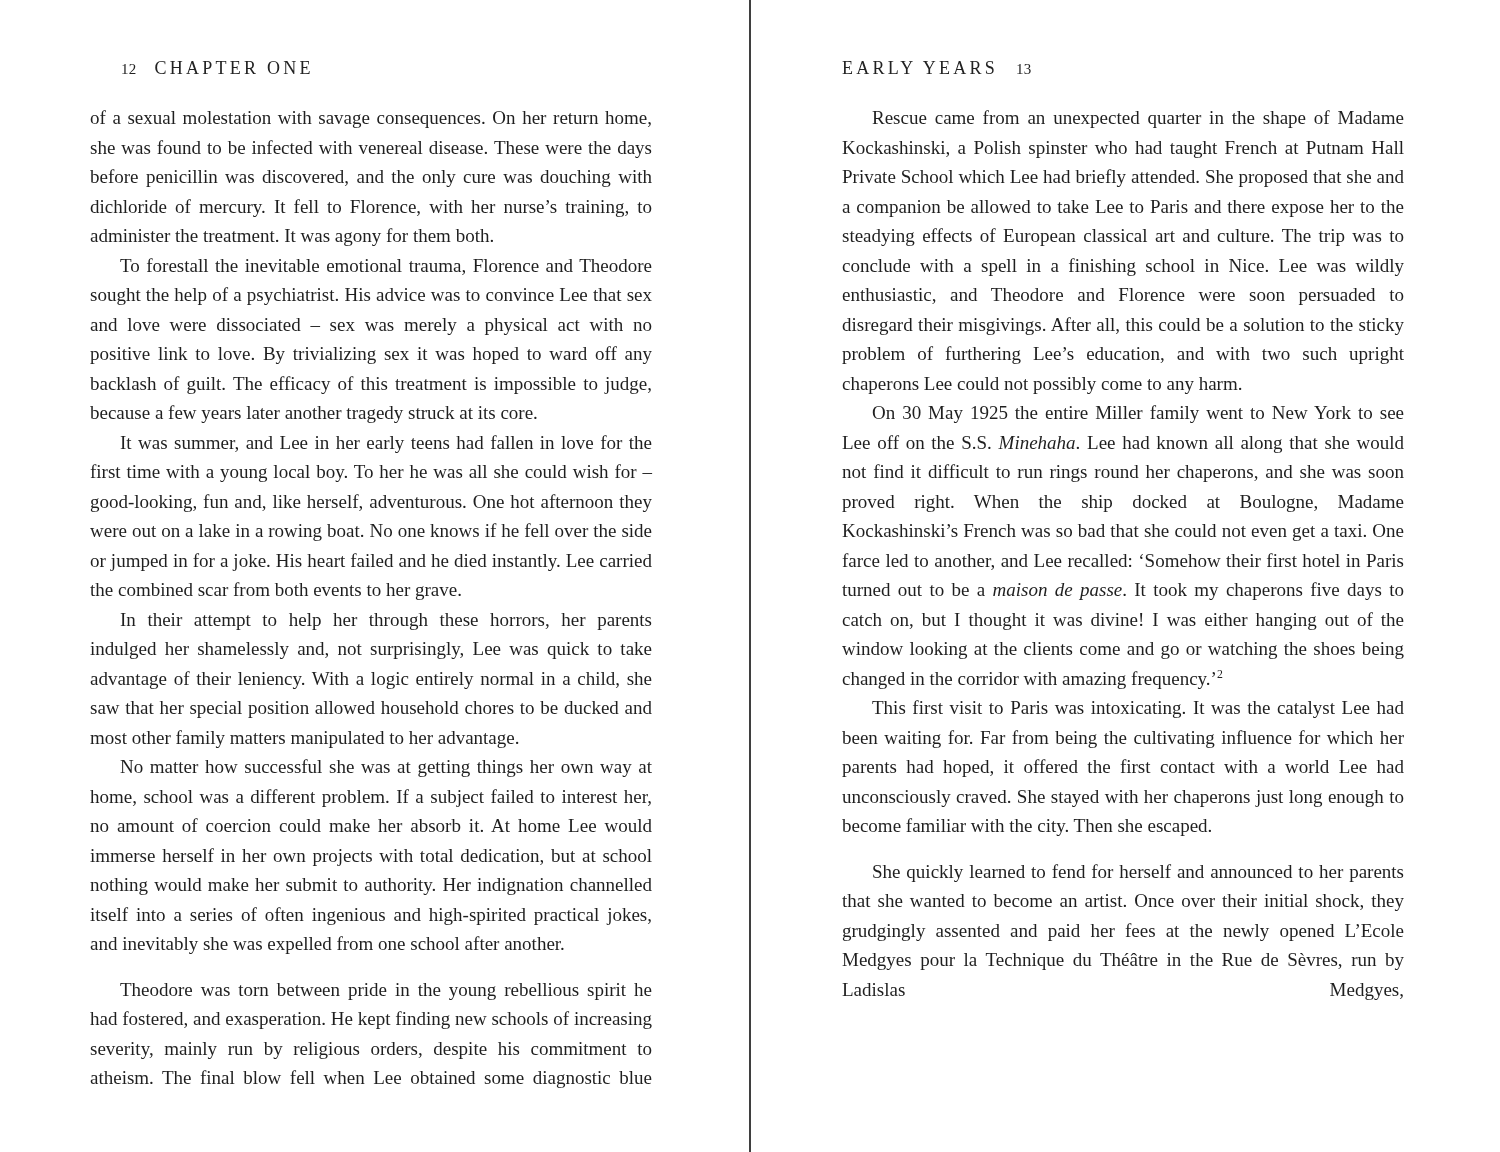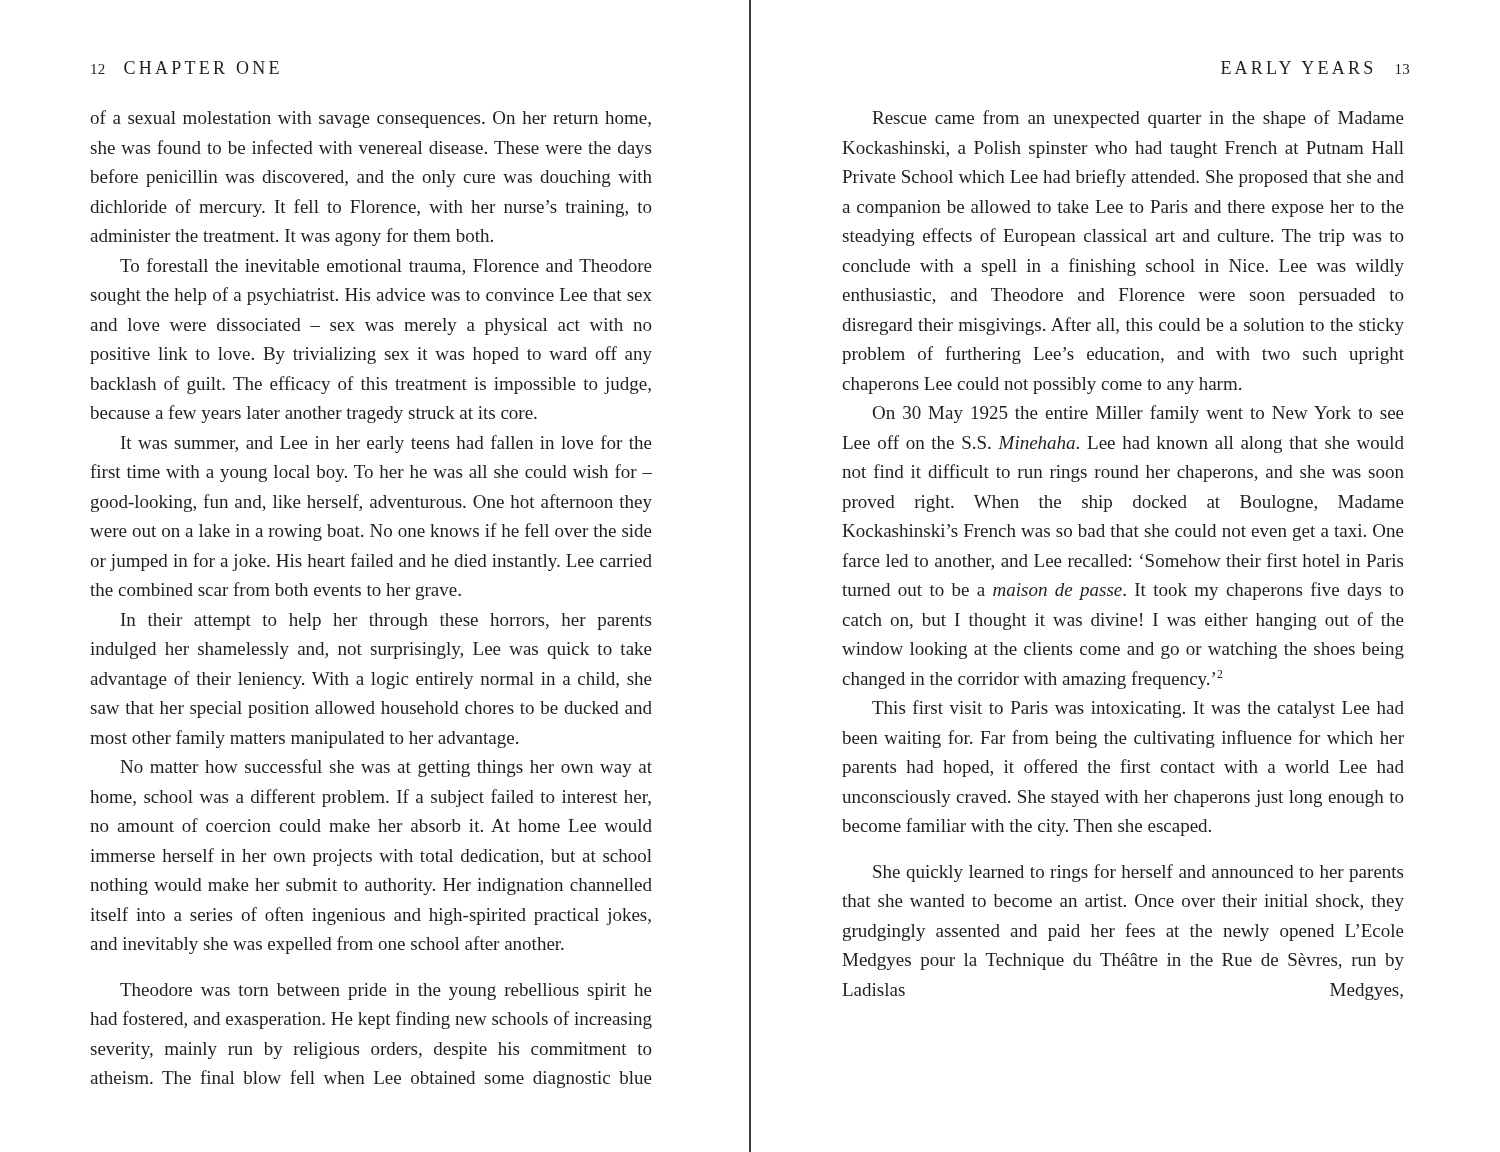--- a/index.html
+++ b/index.html
@@ -40,22 +40,22 @@
     font-size: 15px;
     letter-spacing: 0.02em;
     color: #222222;
     white-space: nowrap;
   }
   .running-head .head-title {
     letter-spacing: 0.18em;
     font-size: 18px;
   }
   .running-head.rh-left  { text-align: left; }
-  .running-head.rh-right { text-align: right; }
-  .rh-left  .page-num   { margin-right: 18px; }
+  .running-head.rh-right { text-align: left; }
+  .rh-left  .page-num   { margin-right: 18px; margin-left: 31px; }
   .rh-right .page-num   { margin-left: 18px; }
   .body-text {
     position: absolute;
     top: 103px;
     left: 0;
     right: 6px;
     font-size: 19px;
     line-height: 29.5px;
     text-align: justify;
   }
@@ -94,17 +94,17 @@
   <div class="gutter-line"></div>
 
   <div class="page page-right">
     <div class="running-head rh-right">
       <span class="head-title">EARLY YEARS</span><span class="page-num">13</span>
     </div>
     <div class="body-text" id="right-body">
         <p class="para indent"><span>Rescue came from an unexpected quarter in the shape of Madame Kockashinski, a Polish spinster who had taught French at Putnam Hall Private School which Lee had briefly attended. She proposed that she and a companion be allowed to take Lee to Paris and there expose her to the steadying effects of European classical art and culture. The trip was to conclude with a spell in a finishing school in Nice. Lee was wildly enthusiastic, and Theodore and Florence were soon persuaded to disregard their misgivings. After all, this could be a solution to the sticky problem of furthering Lee’s education, and with two such upright chaperons Lee could not possibly come to any harm.</span></p>
         <p class="para indent"><span>On 30 May 1925 the entire Miller family went to New York to see Lee off on the S.S. </span><span class="em">Minehaha</span><span>. Lee had known all along that she would not find it difficult to run rings round her chaperons, and she was soon proved right. When the ship docked at Boulogne, Madame Kockashinski’s French was so bad that she could not even get a taxi. One farce led to another, and Lee recalled: ‘Somehow their first hotel in Paris turned out to be a </span><span class="em">maison de passe</span><span>. It took my chaperons five days to catch on, but I thought it was divine! I was either hanging out of the window looking at the clients come and go or watching the shoes being changed in the corridor with amazing frequency.’</span><sup>2</sup></p>
         <p class="para indent"><span>This first visit to Paris was intoxicating. It was the catalyst Lee had been waiting for. Far from being the cultivating influence for which her parents had hoped, it offered the first contact with a world Lee had unconsciously craved. She stayed with her chaperons just long enough to become familiar with the city. Then she escaped.</span></p>
-        <p class="para indent continues"><span>She quickly learned to rings for herself and announced to her parents that she wanted to become an artist. Once over their initial shock, they grudgingly assented and paid her fees at the newly opened L’Ecole Medgyes pour la Technique du Théâtre in the Rue de Sèvres, run by Ladislas Medgyes,</span></p>
+        <p class="para indent continues"><span>She quickly learned to fend for herself and announced to her parents that she wanted to become an artist. Once over their initial shock, they grudgingly assented and paid her fees at the newly opened L’Ecole Medgyes pour la Technique du Théâtre in the Rue de Sèvres, run by Ladislas Medgyes,</span></p>
       </div>
   </div>
 
 </div>
 
 </body></html>

